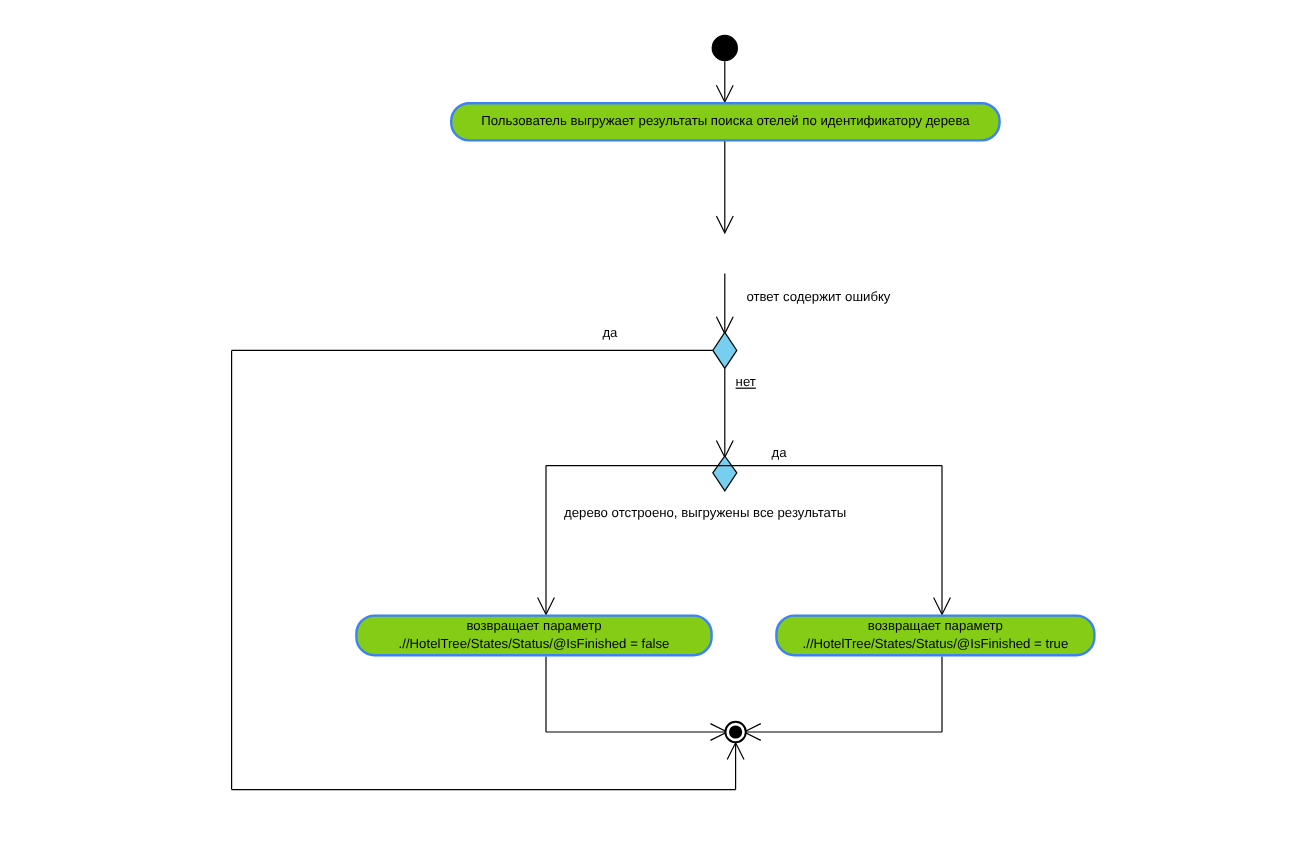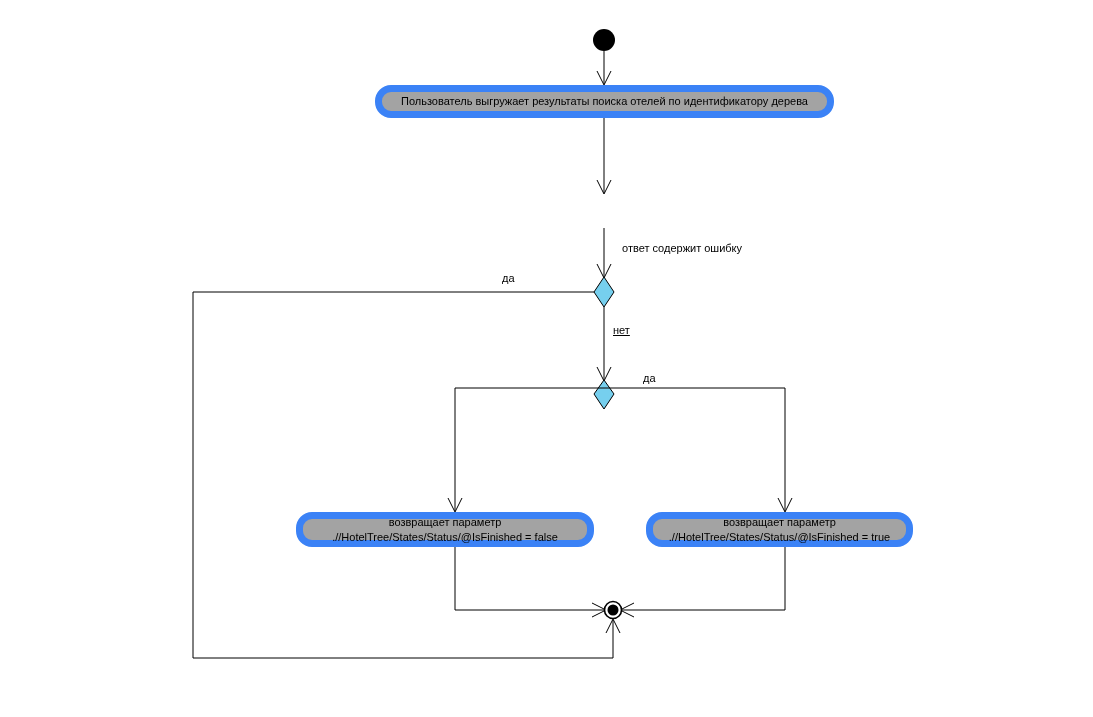--- a/index.html
+++ b/index.html
@@ -27,22 +27,22 @@
   .edge-label {
     position: absolute;
     color: #000000;
     font-size: 11px;
     line-height: 14px;
     white-space: pre;
   }
   .activity-shape {
     position: absolute;
     box-sizing: border-box;
-    border: 7px solid #3b82f6;
-    background: #a3a3a3;
+    border: 2px solid #3b82f6;
+    background: #84cc16;
     border-radius: 16px;
     display: flex;
     align-items: center;
     justify-content: center;
   }
   .activity-shape .label {
     color: #000000;
     font-size: 11px;
     line-height: 15px;
     text-align: center;
@@ -113,18 +113,19 @@
 
   <div class="activity-shape" style="left:646px; top:512px; width:267px; height:35px;">
     <span class="label">возвращает параметр
 .//HotelTree/States/Status/@IsFinished = true</span>
   </div>
 
   <div class="edge-label" style="left:622px; top:241px;">ответ содержит ошибку</div>
 
   <div class="edge-label" style="left:502px; top:271px;">да</div>
 
-  <div class="edge-label" style="left:613px; top:323px;text-decoration:underline;">нет</div>
+  <div class="edge-label" style="left:613px; top:312px;text-decoration:underline;">нет</div>
 
   <div class="edge-label" style="left:643px; top:371px;">да</div>
 
+  <div class="edge-label" style="left:470px; top:421px;">дерево отстроено, выгружены все результаты</div>
 
 </div>
 
 </body></html>

